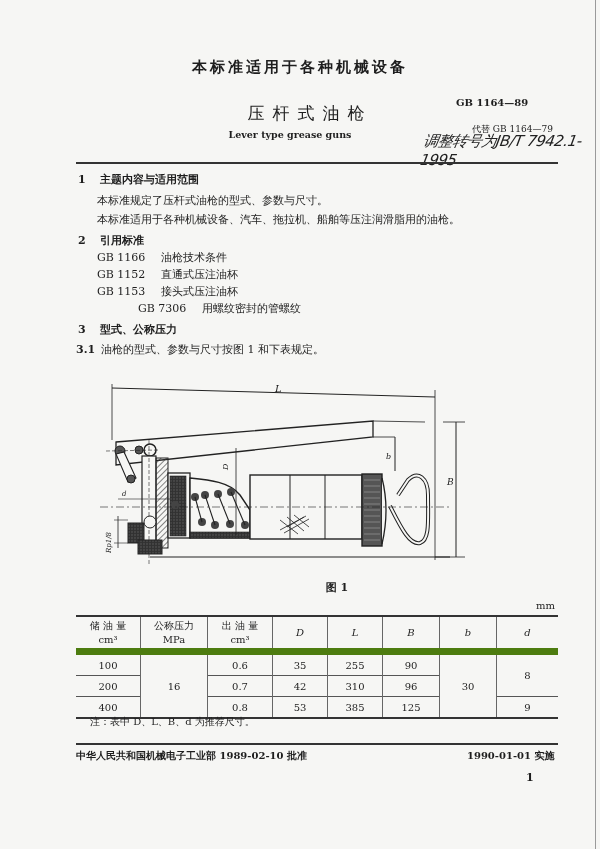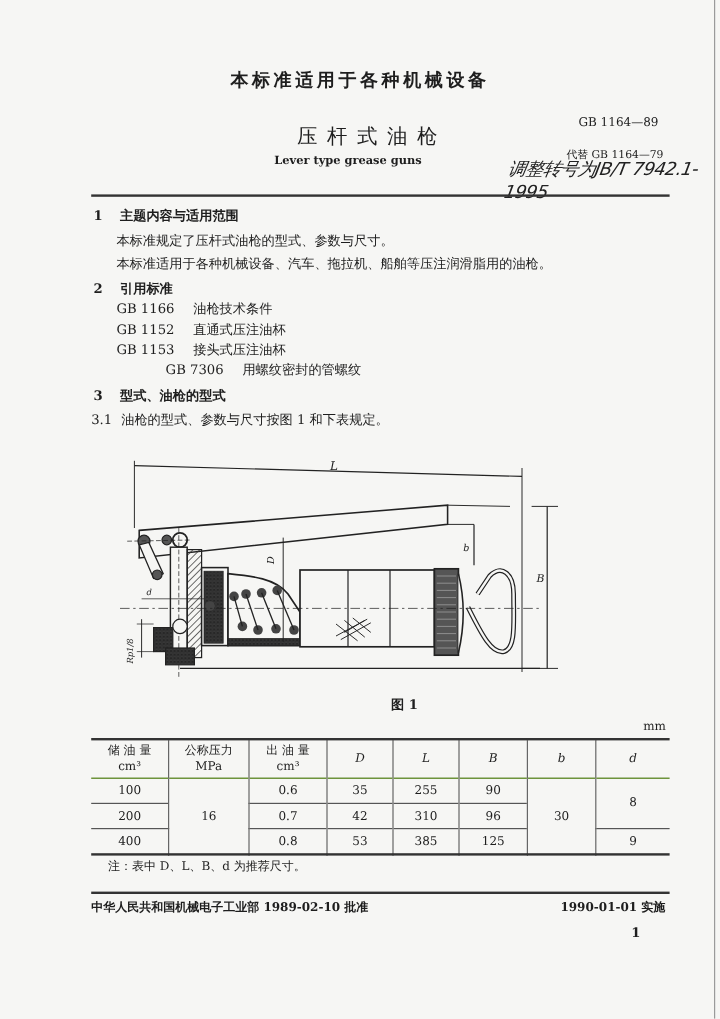--- a/index.html
+++ b/index.html
@@ -8,40 +8,40 @@
     background: #f6f6f4;
     font-family: "DejaVu Serif", "Liberation Serif", serif;
     color: #1e1e1e;
   }
   .abs { position: absolute; }
   .right-edge { position: absolute; left: 595px; top: 0; width: 1px; height: 849px; background: #9a9a9a; }
 
   .std-header { left: 0; width: 600px; top: 58px; text-align: center; font-size: 15px; letter-spacing: 3px; font-weight: bold; }
   .doc-title { left: 0; width: 600px; top: 102px; text-align: center; font-size: 17px; letter-spacing: 8px; font-weight: normal; padding-left: 20px; box-sizing: border-box;}
   .doc-subtitle { left: 0; width: 580px; top: 129px; text-align: center; font-size: 9.5px; font-weight: bold; }
-  .std-number { left: 482px; top: 97px; font-size: 10px; font-weight: normal; }
+  .std-number { left: 456px; top: 97px; font-size: 10px; font-weight: bold; }
   .replaces { left: 472px; top: 123px; font-size: 9px; }
   .handwriting { left: 422px; top: 132px; font-size: 15px; font-style: italic; font-family: "DejaVu Sans", sans-serif; letter-spacing: -0.5px; transform: skewX(-10deg); color: #222; }
   .rule { height: 1px; background: #333; }
   .rule.thick { height: 2px; }
 
   .sec-title { font-size: 11px; font-weight: bold; }
   .sec-num { display: inline-block; width: 22px; }
   .para { font-size: 11px; }
   .ref-row { font-size: 11px; }
   .ref-code { display: inline-block; width: 64px; }
 
   .fig-caption { left: 0; width: 600px; top: 580px; text-align: center; font-size: 11px; font-weight: bold; padding-left: 8px; box-sizing: border-box; margin-left: 33px; }
   .unit { left: 536px; top: 600px; font-size: 10px; }
 
   table.spec { position: absolute; left: 76px; top: 615px; width: 482px; border-collapse: collapse; font-size: 10px; }
   table.spec th, table.spec td { border-left: 1px solid #666; border-right: 1px solid #666; text-align: center; padding: 0; font-weight: normal; }
   table.spec th:first-child, table.spec td:first-child { border-left: none; }
   table.spec th:last-child, table.spec td:last-child { border-right: none; }
-  table.spec thead tr { border-top: 2px solid #333; border-bottom: 1px solid #4d7c0f; }
+  table.spec thead tr { border-top: 2px solid #333; border-bottom: 7px solid #4d7c0f; }
   table.spec thead th { height: 31px; line-height: 14px; }
   table.spec tbody tr { border-bottom: 1px solid #555; }
   table.spec tbody td { height: 20px; }
   table.spec tbody tr:last-child { border-bottom: 2px solid #333; }
   .it { font-style: italic; }
   .note { left: 90px; top: 715px; font-size: 10px; }
 
   .footer-left { left: 76px; top: 749px; font-size: 10px; font-weight: bold; }
   .footer-right { left: 467px; top: 749px; font-size: 10px; font-weight: bold; }
   .page-num { left: 526px; top: 771px; font-size: 11px; font-weight: bold; }
@@ -78,24 +78,24 @@
   <span class="ref-code">GB 1152</span><span>直通式压注油杯</span>
 </div>
 <div class="abs ref-row" style="left:97px; top:284px;">
   <span class="ref-code">GB 1153</span><span>接头式压注油杯</span>
 </div>
 <div class="abs ref-row" style="left:97px; top:301px;margin-left:41px;">
   <span class="ref-code">GB 7306</span><span>用螺纹密封的管螺纹</span>
 </div>
 
 <div class="abs sec-title" style="left:78px; top:322px;">
-  <span class="sec-num">3</span><span>型式、油枪的型式</span>
+  <span class="sec-num">3</span><span>型式、公称压力</span>
 </div>
 <div class="abs para" style="left:76px; top:342px;">
-  <span style="font-weight:normal; display:inline-block; width:25px;">3.1</span><span>油枪的型式、参数与尺寸按图 1 和下表规定。</span>
+  <span style="font-weight:bold; display:inline-block; width:25px;">3.1</span><span>油枪的型式、参数与尺寸按图 1 和下表规定。</span>
 </div>
 
 <svg class="figure" width="380" height="200" viewBox="0 0 380 200" stroke="#222" fill="none" stroke-width="1">
 
   <line x1="22" y1="18" x2="345" y2="27"></line>
   <line x1="22" y1="14" x2="22" y2="70" stroke-width="0.8"></line>
   <line x1="345" y1="20" x2="345" y2="190" stroke-width="0.8"></line>
   <text x="185" y="22" font-size="10" font-style="italic" fill="#222" stroke="none" font-family="DejaVu Serif, serif">L</text>
 
   <polygon points="26,72 283,51 283,67 26,95" fill="#f6f6f4" stroke-width="1.3"></polygon>

